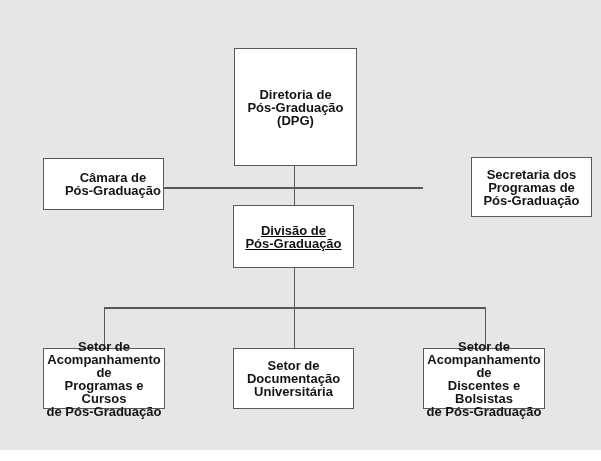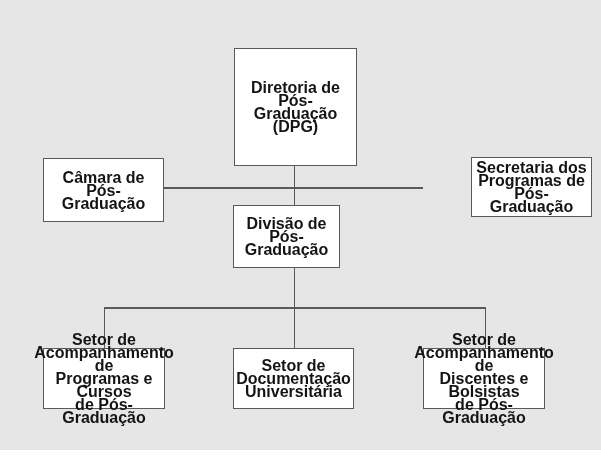--- a/index.html
+++ b/index.html
@@ -32,35 +32,35 @@
     box-sizing: border-box;
     display: flex;
     align-items: center;
     justify-content: center;
     text-align: center;
     z-index: 2;
   }
   .node .label {
     white-space: pre-line;
     font-weight: bold;
-    font-size: 16px;
+    font-size: 13px;
     line-height: 13px;
     color: #141414;
     padding: 2px;
   }
   .line {
     position: absolute;
     background: #595959;
     z-index: 1;
   }
   
   #node-dpg        { left: 234px; top: 48px;  width: 123px; height: 118px; }
-  #node-camara     { left: 43px;  top: 158px; width: 121px; height: 64px; }
+  #node-camara     { left: 43px;  top: 158px; width: 121px; height: 52px; justify-content: flex-end; }
   #node-secretaria { left: 423px; top: 157px; width: 121px; height: 60px; margin-left: 48px; }
-  #node-divisao    { left: 233px; top: 205px; width: 107px; height: 63px; }
+  #node-divisao    { left: 233px; top: 205px; width: 121px; height: 63px; text-decoration: underline; }
   #node-setor-programas    { left: 43px;  top: 348px; width: 122px; height: 61px; }
   #node-setor-documentacao { left: 233px; top: 348px; width: 121px; height: 61px; }
   #node-setor-discentes    { left: 423px; top: 348px; width: 122px; height: 61px; }
   
   #line-dpg-down      { left: 293.5px; top: 166px; width: 1.5px;  height: 40px; }
   #line-side-horiz    { left: 164px;   top: 187px; width: 259px;  height: 1.5px; }
   #line-divisao-down  { left: 293.5px; top: 268px; width: 1.5px;  height: 40px; }
   #line-bottom-horiz  { left: 103.5px; top: 307px; width: 382px;  height: 1.5px; }
   #line-drop-left     { left: 103.5px; top: 307px; width: 1.5px;  height: 41px; }
   #line-drop-mid      { left: 293.5px; top: 307px; width: 1.5px;  height: 41px; }

